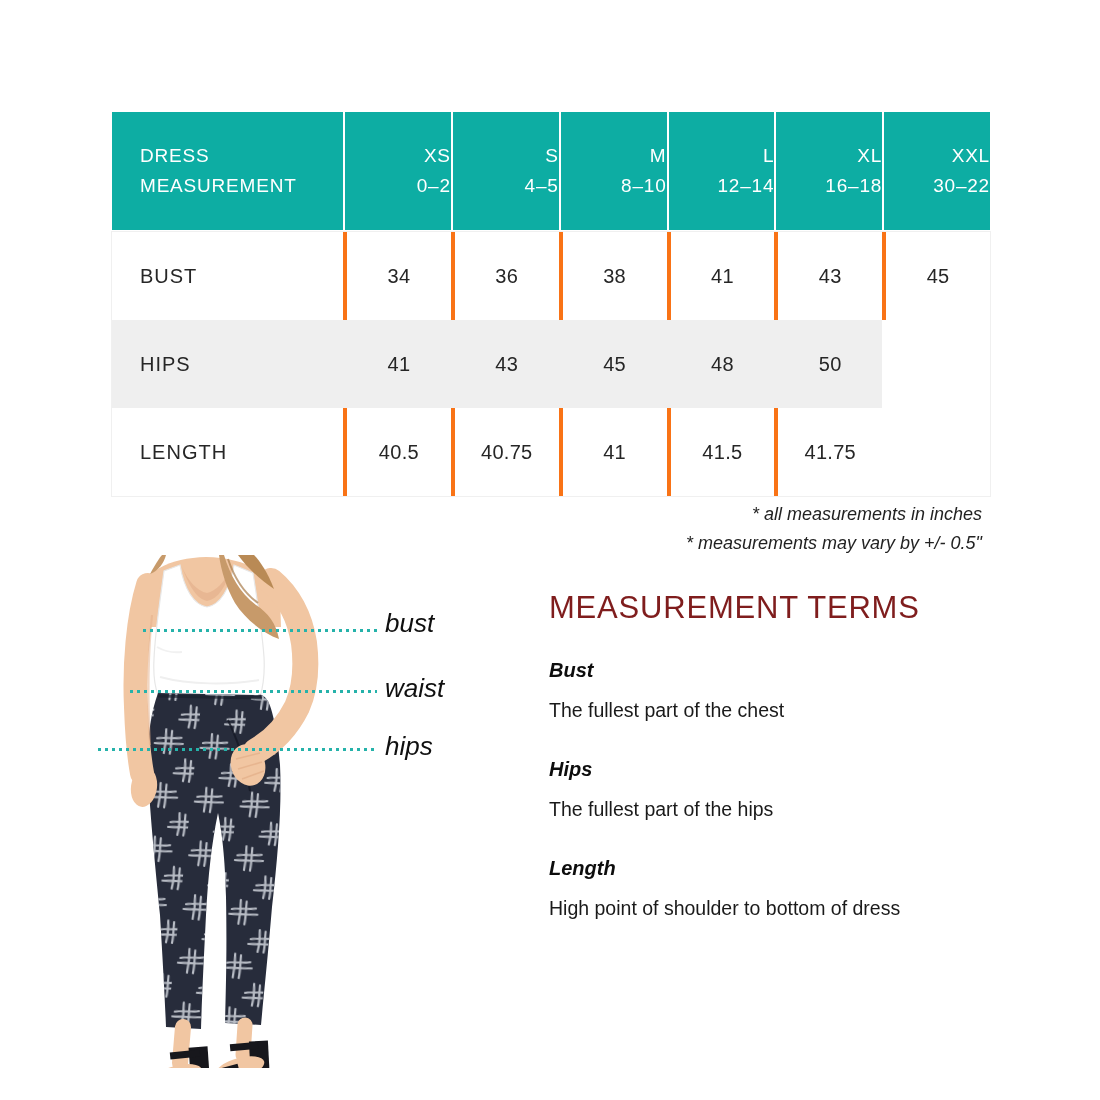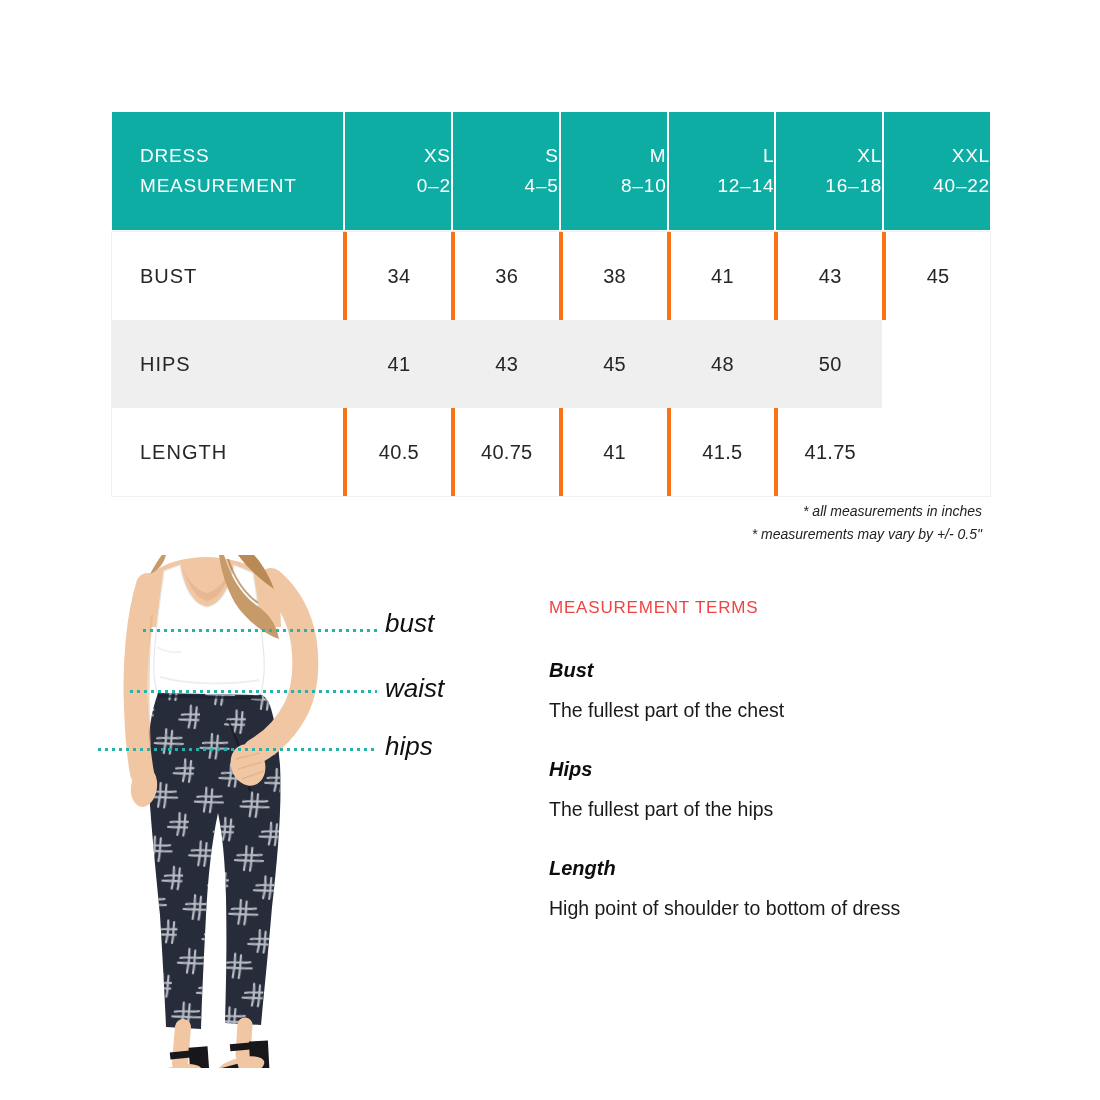--- a/index.html
+++ b/index.html
@@ -34,21 +34,21 @@
   }
   .t-row .cell.val { border-left: 4px solid #f97316; }
   .t-row .cell.rlabel {
     justify-content: flex-start; padding-left: 28px; letter-spacing: 1px;
   }
   .t-row.alt .cell { background: #efefef; border-left-color: #efefef; }
 
   
   .footnotes {
     position: absolute; top: 500px; right: 118px;
-    text-align: right; font-style: italic; font-size: 14px;
+    text-align: right; font-style: italic; font-size: 18px;
     color: #222; line-height: 1.62;
   }
 
   
   .figure { position: absolute; left: 78px; top: 555px; width: 392px; height: 545px; }
   .dotline {
     position: absolute; height: 5px;
     background-image: radial-gradient(circle, #25b2aa 1.7px, rgba(0,0,0,0) 2px);
     background-size: 7px 5px; background-repeat: repeat-x; background-position: left center;
   }
@@ -58,21 +58,21 @@
   .mlabel {
     position: absolute; font-style: italic; font-size: 26px; color: #101010;
   }
   .lbl-bust  { left: 385px; top: 608px; }
   .lbl-waist { left: 385px; top: 673px; }
   .lbl-hips  { left: 385px; top: 731px; }
 
   
   .terms { position: absolute; left: 549px; top: 593px; width: 470px; }
   .terms-title {
-    font-size: 17px; color: #ef4444; letter-spacing: 0.8px;
+    font-size: 31px; color: #7f1d1d; letter-spacing: 0.8px;
     font-weight: 400; line-height: 30px;
   }
   .term-group { margin-top: 35px; }
   .term-name { font-size: 20px; font-weight: bold; font-style: italic; color: #0d0d0d; line-height: 24px; }
   .term-def  { font-size: 19.5px; color: #1a1a1a; margin-top: 16px; line-height: 24px; }
 </style>
 </head>
 <body>
 
 <div class="page">
@@ -97,21 +97,21 @@
       <div class="hcell">
         <span>L</span>
         <span>12–14</span>
       </div>
       <div class="hcell">
         <span>XL</span>
         <span>16–18</span>
       </div>
       <div class="hcell">
         <span>XXL</span>
-        <span>40–22</span>
+        <span>30–22</span>
       </div>
     </div>
 
     <div class="t-rows">
       <div class="t-row">
         <div class="cell rlabel">BUST</div>
         <div class="cell val">34</div>
         <div class="cell val">36</div>
         <div class="cell val">38</div>
         <div class="cell val">41</div>

